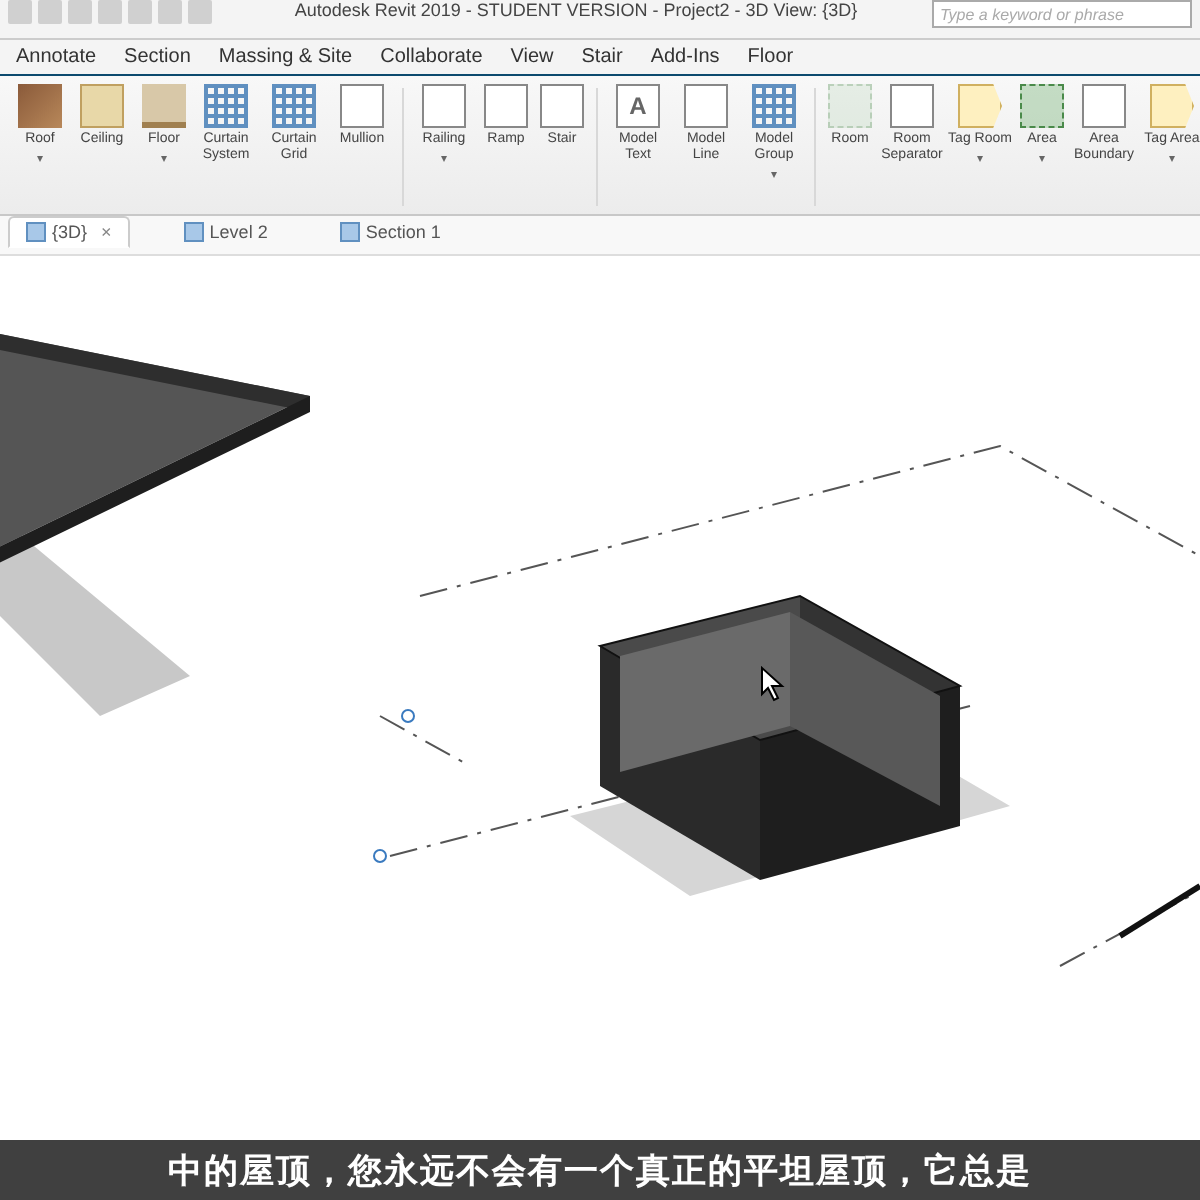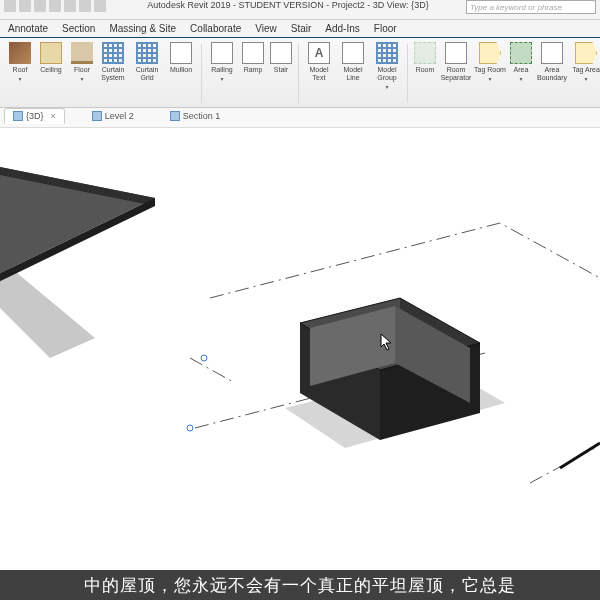--- a/index.html
+++ b/index.html
@@ -18,21 +18,21 @@
 .rtool.narrow{width:26px}
 .rtool-icon{width:22px;height:22px;margin-bottom:2px;position:relative}
 .rtool-label{font-size:7px;color:#444;text-align:center;line-height:8px}
 .rtool-drop{font-size:6px;color:#666;margin-top:1px}
 .viewtabs{height:20px;background:#f8f8f8;border-bottom:1px solid #ddd;display:flex;align-items:flex-start;padding:0 4px;gap:18px;font-size:9px}
 .vtab{display:flex;align-items:center;gap:3px;padding:2px 8px;border:1px solid transparent;border-radius:3px 3px 0 0;color:#555}
 .vtab.active{background:#fff;border-color:#ccc;border-bottom-color:#fff}
 .vtab-icon{width:10px;height:10px;background:#a8c8e8;border:1px solid #6090c0}
 .vtab-close{font-size:9px;color:#888;margin-left:4px}
 .viewport{position:relative;height:442px;background:#fff;overflow:hidden}
-.subtitle{position:absolute;bottom:0;left:0;right:0;height:30px;background:rgba(0,0,0,.75);color:#fff;font-size:17px;font-weight:normal;display:flex;align-items:center;justify-content:center;letter-spacing:1px}
+.subtitle{position:absolute;bottom:0;left:0;right:0;height:30px;background:rgba(0,0,0,.75);color:#fff;font-size:17px;font-weight:bold;display:flex;align-items:center;justify-content:center;letter-spacing:1px}
 .cursor{position:absolute;left:380px;top:205px;z-index:10}
 .cursor svg{width:14px;height:18px}
 
 .scene{width:100%;height:100%}
 
 .ic-roof{background:linear-gradient(135deg,#8a5a3a,#b8885a)}
 .ic-ceiling{background:#e8d8a8;border:1px solid #c0a060}
 .ic-floor{background:#d8c8a8;border-bottom:3px solid #a08050}
 .ic-grid{background:repeating-linear-gradient(90deg,#6090c0 0 2px,transparent 2px 5px),repeating-linear-gradient(0deg,#6090c0 0 2px,transparent 2px 5px)}
 .ic-line{background:#fff;border:1px solid #888}

